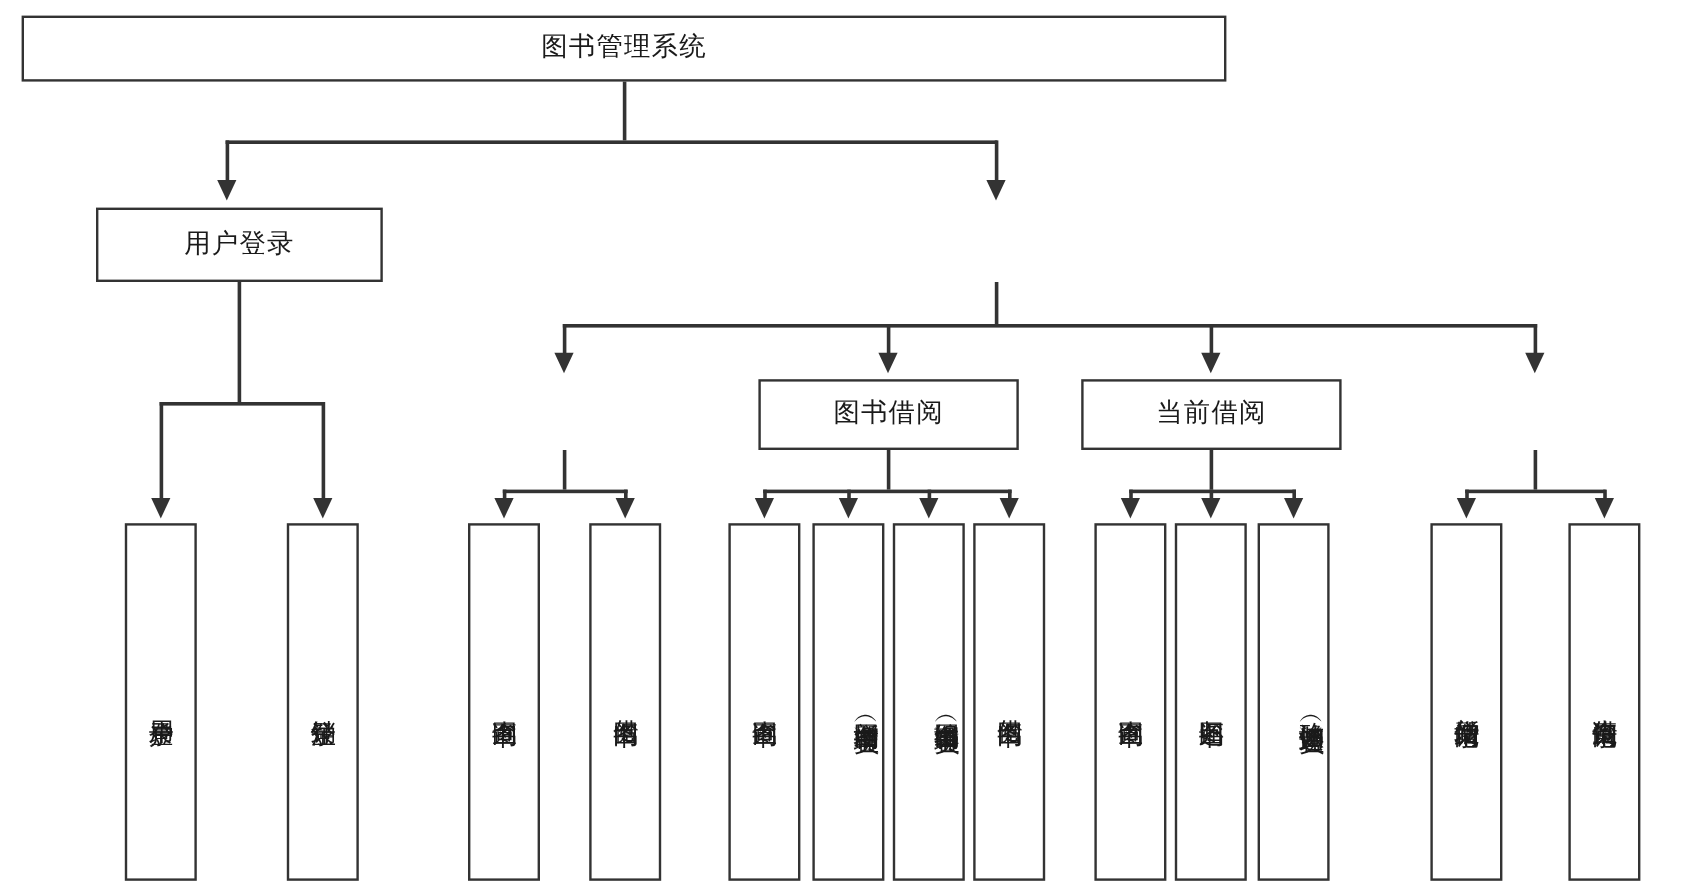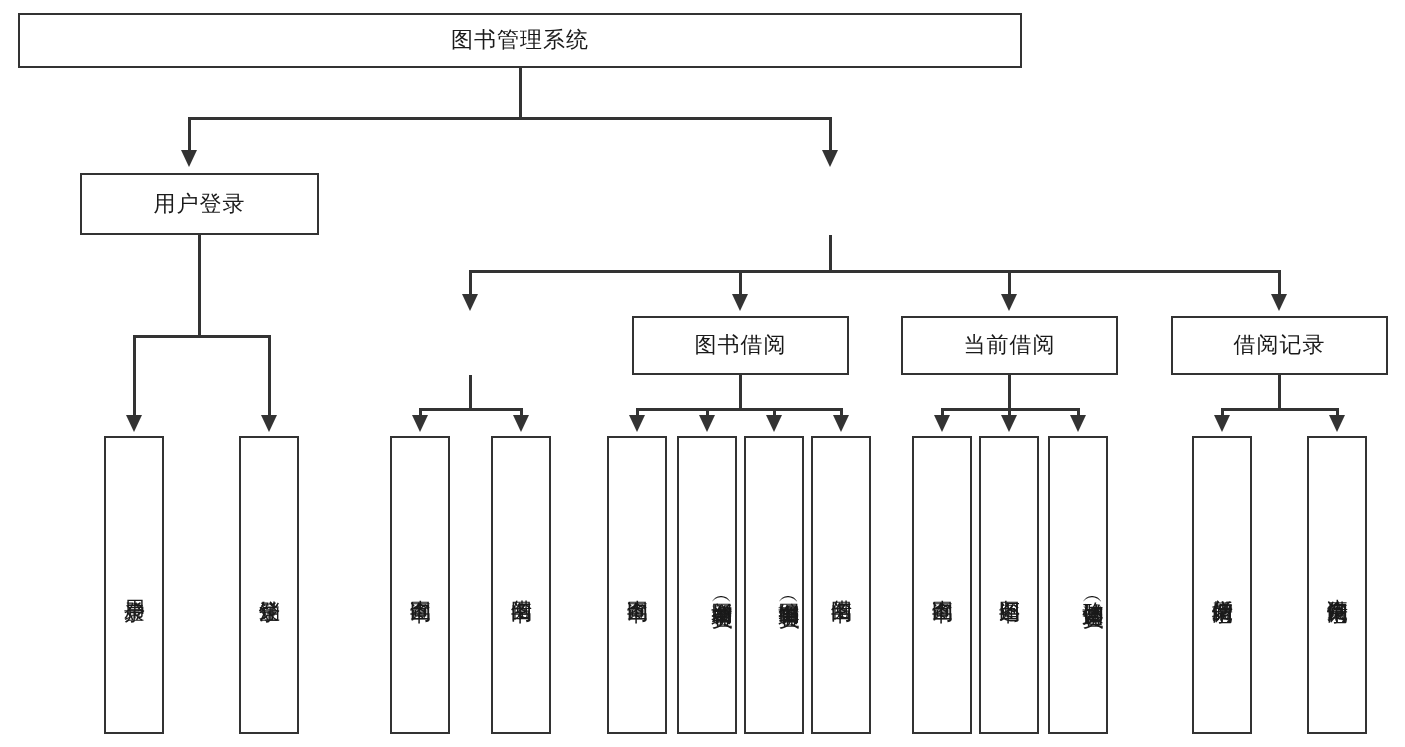--- a/index.html
+++ b/index.html
@@ -101,21 +101,20 @@
   <div class="arrow" style="left:462px; top:294px;"></div>
   <div class="edge edge-v" style="left:739px; top:270px; width:2.5px; height:28px;"></div>
   <div class="arrow" style="left:732px; top:294px;"></div>
   <div class="edge edge-v" style="left:1008px; top:270px; width:2.5px; height:28px;"></div>
   <div class="arrow" style="left:1001px; top:294px;"></div>
   <div class="edge edge-v" style="left:1278px; top:270px; width:2.5px; height:28px;"></div>
   <div class="arrow" style="left:1271px; top:294px;"></div>
 
   <div class="node node-h" style="left:632px; top:316px; width:217px; height:59px;">图书借阅</div>
   <div class="node node-h" style="left:901px; top:316px; width:217px; height:59px;">当前借阅</div>
-  <div class="node node-h" style="left:1171px; top:316px; width:217px; height:59px;">借阅记录</div>
 
   <div class="edge edge-v" style="left:469px; top:375px; width:2.5px; height:33px;"></div>
   <div class="edge edge-h" style="left:419px; top:408px; width:104px; height:2.5px;"></div>
   <div class="edge edge-v" style="left:419px; top:408px; width:2.5px; height:10px;"></div>
   <div class="arrow" style="left:412px; top:415px;"></div>
   <div class="edge edge-v" style="left:520px; top:408px; width:2.5px; height:10px;"></div>
   <div class="arrow" style="left:513px; top:415px;"></div>
 
   <div class="edge edge-v" style="left:739px; top:375px; width:2.5px; height:33px;"></div>
   <div class="edge edge-h" style="left:636px; top:408px; width:207px; height:2.5px;"></div>

